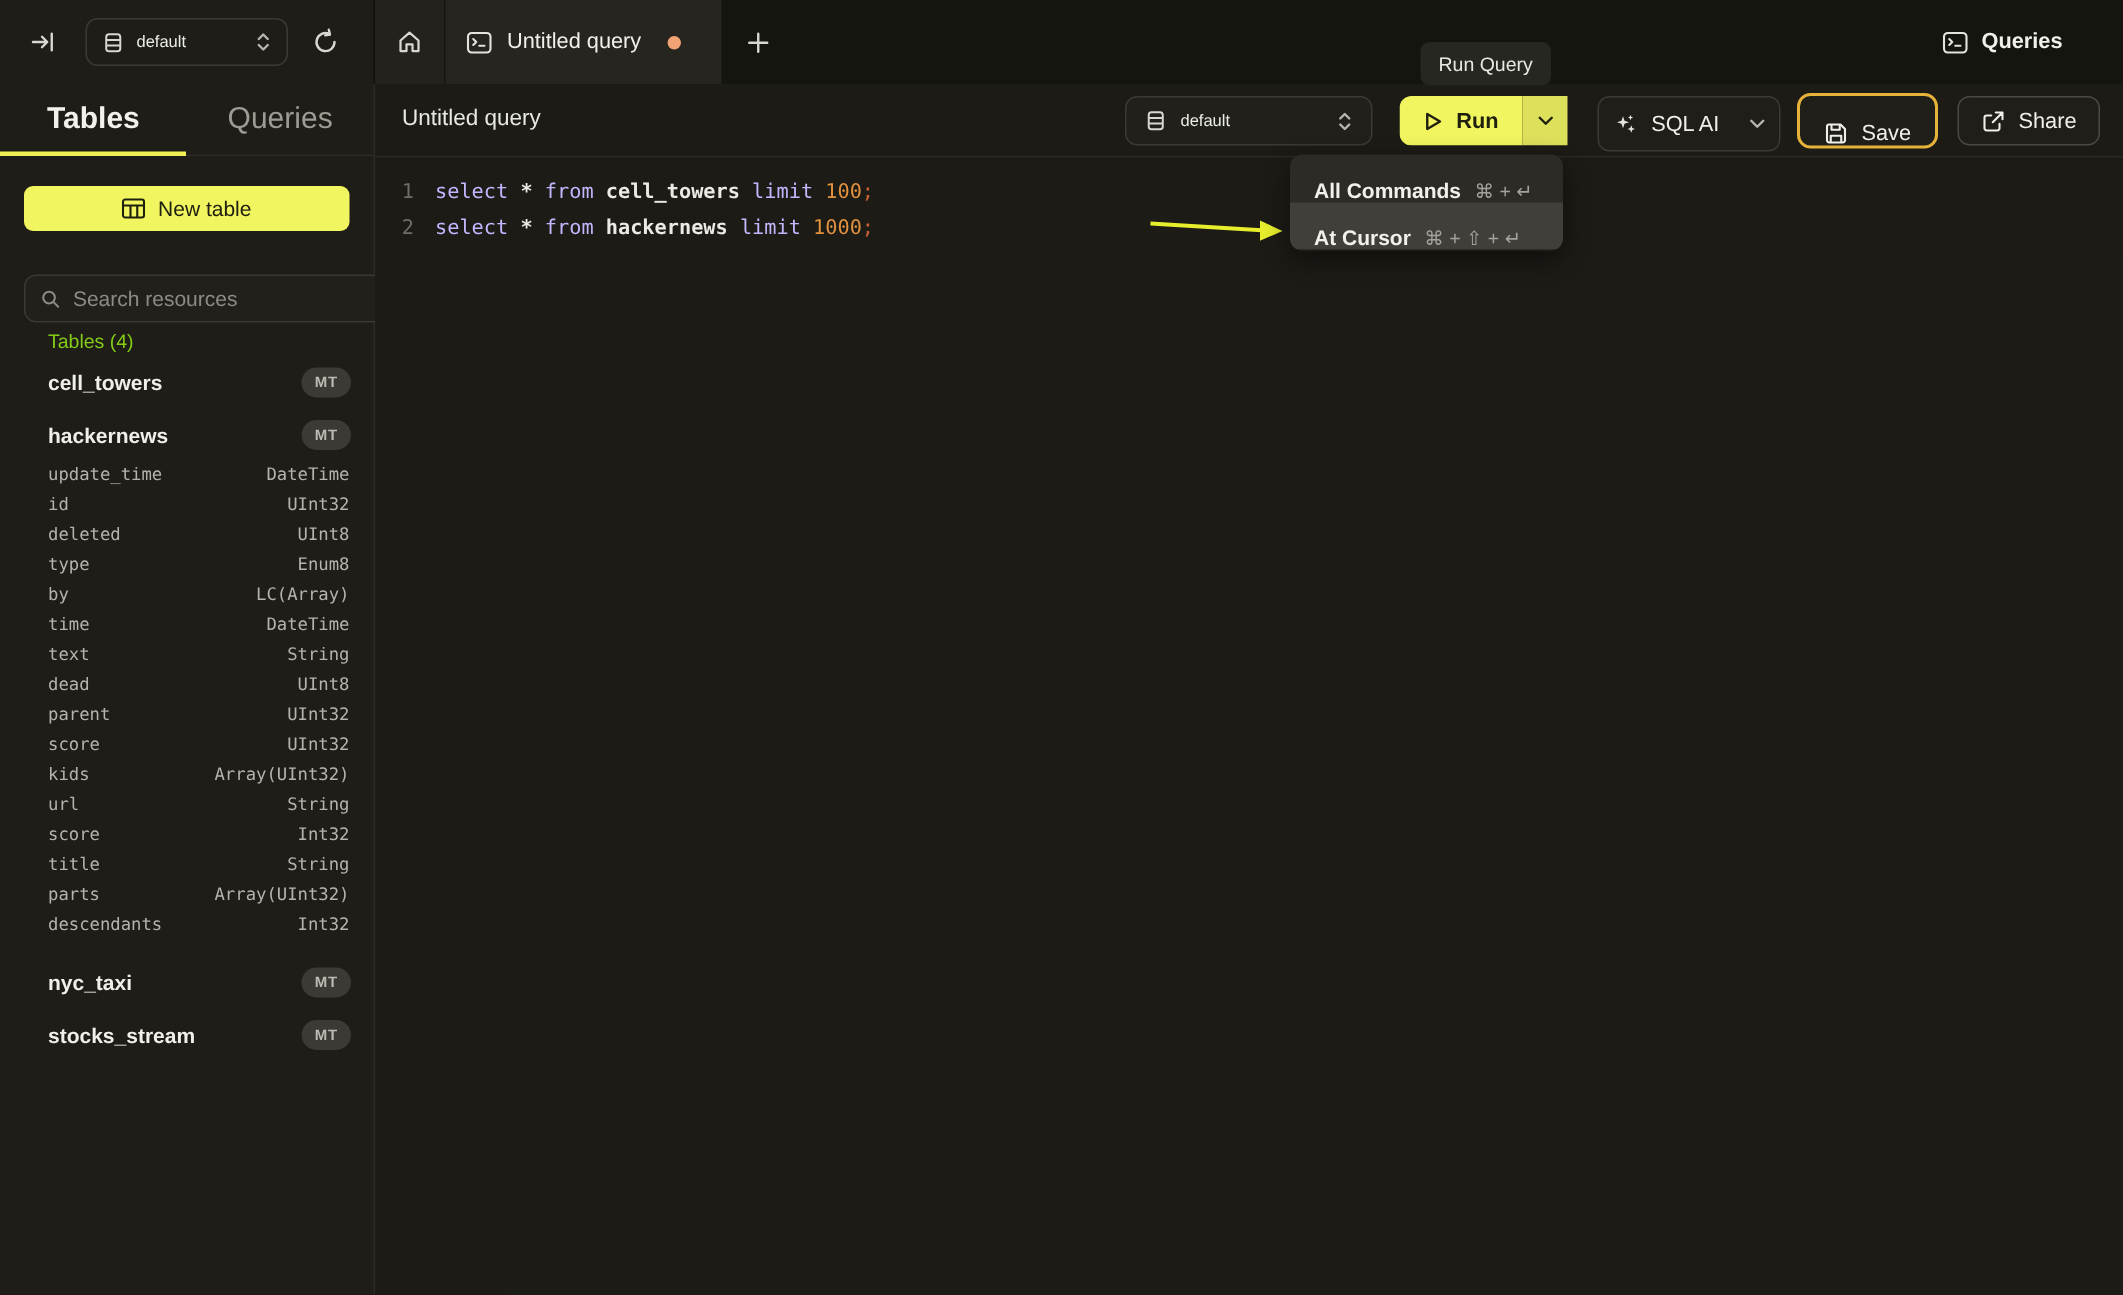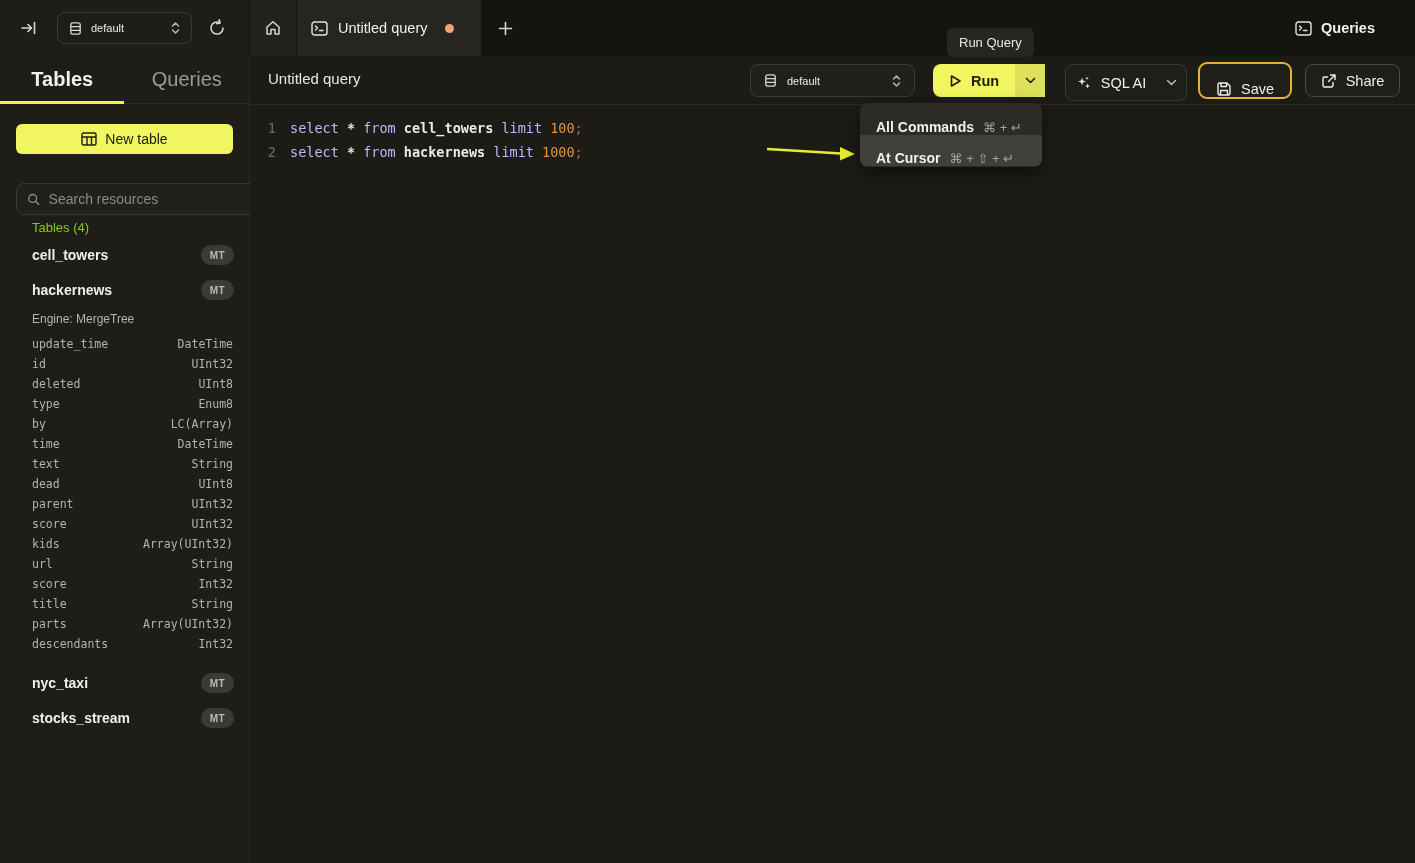--- a/index.html
+++ b/index.html
@@ -203,21 +203,20 @@
     <div class="table-list" id="table-list">
         <div class="tbl-row">
           <span class="tbl-name">cell_towers</span>
           <span class="badge">MT</span>
         </div>
         <div class="tbl-gap"></div>
         <div class="tbl-row">
           <span class="tbl-name">hackernews</span>
           <span class="badge">MT</span>
         </div>
-        <div class="engine-line">Engine: MergeTree</div>
         <div class="cols">
           <div class="col-row">
             <span class="col-name">update_time</span>
             <span class="col-type">DateTime</span>
           </div>
           <div class="col-row">
             <span class="col-name">id</span>
             <span class="col-type">UInt32</span>
           </div>
           <div class="col-row">

